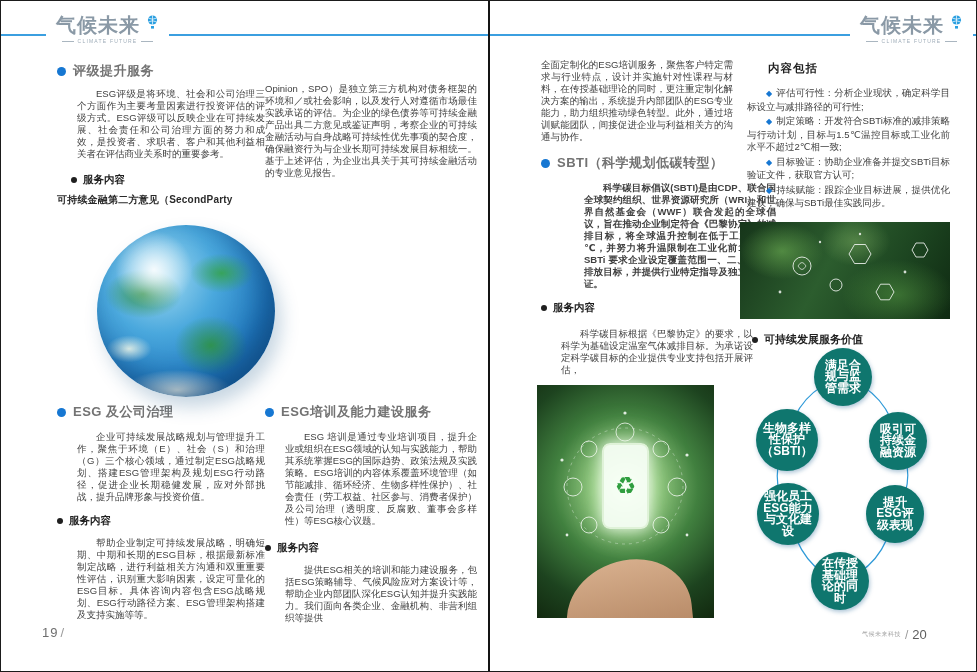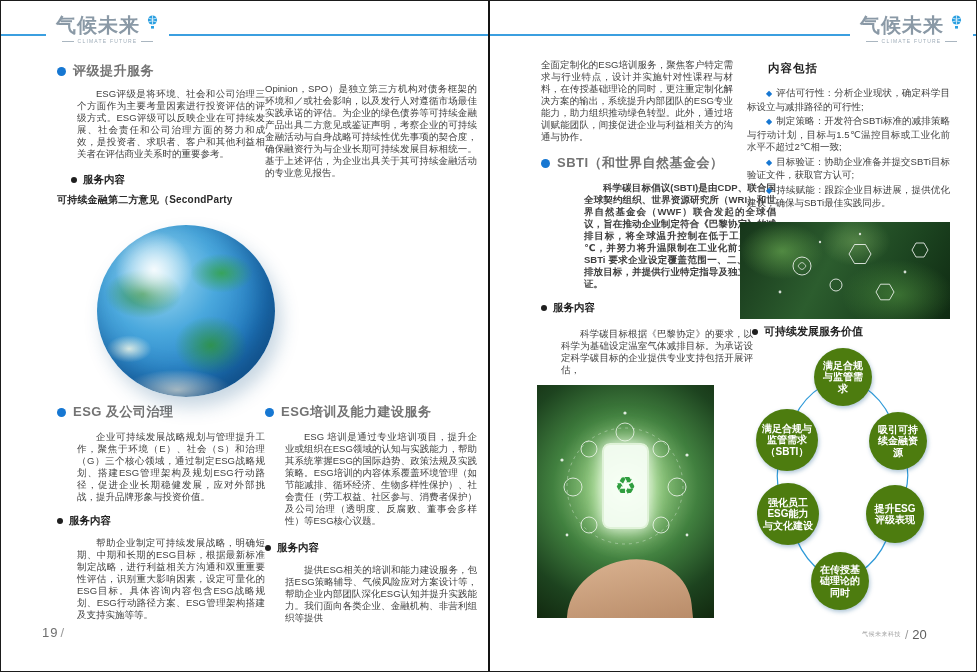--- a/index.html
+++ b/index.html
@@ -78,23 +78,23 @@
   .hand {
     position:absolute; left:28px; bottom:-26px; width:126px; height:84px;
     background:linear-gradient(175deg,#d8b08e 0%,#b98c69 80%);
     border-radius:55% 45% 10% 10% / 70% 60% 10% 10%;
     transform:rotate(-6deg);
   }
 
   
   .bubble-wrap { position:absolute; left:745px; top:345px; width:210px; height:268px; }
   .bubble {
-    position:absolute; border-radius:50%; background:#4d7c0f; color:#fff;
+    position:absolute; border-radius:50%; background:#0f766e; color:#fff;
     display:flex; align-items:center; justify-content:center; text-align:center;
-    font-size:10px; font-weight:bold; line-height:11.5px; padding:6px;
+    font-size:12px; font-weight:bold; line-height:11.5px; padding:6px;
     box-shadow:1px 2px 4px rgba(20,90,140,0.35);
   }
   .arcs { position:absolute; left:0; top:0; }
 
   
   .footer-left { position:absolute; left:42px; top:625px; font-size:13px; color:#6e6e6e; letter-spacing:1px; }
   .footer-left .slash { color:#9a9a9a; margin-left:2px; }
   .footer-right { position:absolute; left:862px; top:627px; display:flex; align-items:center; gap:4px; }
   .footer-right .brand { font-size:6px; color:#a2a2a2; letter-spacing:0.5px; }
   .footer-right .slash { font-size:12px; color:#9a9a9a; }
@@ -188,21 +188,21 @@
       <i class="dash"></i>
       <span>CLIMATE FUTURE</span>
       <i class="dash"></i>
     </div>
   </div>
 
   <p class="para abs" style="left:541px; top:59px; width:192px;">全面定制化的ESG培训服务，聚焦客户特定需求与行业特点，设计并实施针对性课程与材料，在传授基础理论的同时，更注重定制化解决方案的输出，系统提升内部团队的ESG专业能力，助力组织推动绿色转型。此外，通过培训赋能团队，间接促进企业与利益相关方的沟通与协作。</p>
 
   <div class="sec-title abs" style="left:541px; top:154px;">
     <span class="bdot"></span>
-    <span>SBTI（和世界自然基金会）</span>
+    <span>SBTI（科学规划低碳转型）</span>
   </div>
   <p class="para indent abs" style="left:564px; top:182px; width:192px;font-weight:bold;">科学碳目标倡议(SBTI)是由CDP、联合国全球契约组织、世界资源研究所（WRI）和世界自然基金会（WWF）联合发起的全球倡议，旨在推动企业制定符合《巴黎协定》的减排目标，将全球温升控制在低于工业化前2 ℃，并努力将升温限制在工业化前1.5 ℃。SBTi 要求企业设定覆盖范围一、二、三的碳排放目标，并提供行业特定指导及独立评估认证。</p>
 
   <div class="sub-head abs" style="left:541px; top:301px;">
     <span class="kdot"></span>
     <span>服务内容</span>
   </div>
   <p class="para indent abs" style="left:541px; top:328px; width:192px;">科学碳目标根据《巴黎协定》的要求，以科学为基础设定温室气体减排目标。为承诺设定科学碳目标的企业提供专业支持包括开展评估，</p>
 
   <div class="img-phone">
@@ -252,38 +252,38 @@
       </g>
       <g fill="rgba(255,255,255,0.8)">
         <circle cx="40" cy="70" r="1.4"></circle>
           <circle cx="165" cy="50" r="1.4"></circle>
           <circle cx="120" cy="12" r="1.2"></circle>
           <circle cx="80" cy="20" r="1.2"></circle>
       </g>
     </svg>
   </div>
 
-  <div class="sub-head abs" style="left:752px; top:324px; font-size:11px;">
+  <div class="sub-head abs" style="left:752px; top:332px; font-size:11px;">
     <span class="kdot"></span>
     <span>可持续发展服务价值</span>
   </div>
 
   <div class="bubble-wrap">
     <svg class="arcs" width="210" height="268">
       <g fill="none" stroke="#2f9ad8" stroke-width="1.2">
         <path d="M98 32 Q52 46 42 95"></path>
         <path d="M98 32 Q143 47 153 96"></path>
         <path d="M42 95 Q22 132 43 169"></path>
         <path d="M153 96 Q174 133 150 169"></path>
         <path d="M43 169 Q56 224 95 236"></path>
         <path d="M150 169 Q138 224 95 236"></path>
       </g>
     </svg>
     <div class="bubble" style="left:69px; top:3px;  width:58px; height:58px;">满足合规与监管需求</div>
-    <div class="bubble" style="left:11px; top:64px; width:62px; height:62px;">满足合规与监管需求（SBTI）</div>
+    <div class="bubble" style="left:11px; top:64px; width:62px; height:62px;">生物多样性保护（SBTI）</div>
     <div class="bubble" style="left:124px;top:67px; width:58px; height:58px;">吸引可持续金融资源</div>
     <div class="bubble" style="left:12px; top:138px;width:62px; height:62px;">强化员工ESG能力与文化建设</div>
     <div class="bubble" style="left:121px;top:140px;width:58px; height:58px;">提升ESG评级表现</div>
     <div class="bubble" style="left:66px; top:207px;width:58px; height:58px;">在传授基础理论的同时</div>
   </div>
 
   <div class="footer-right">
     <span class="brand">气候未来科技</span>
     <span class="slash">/</span>
     <span class="pnum">20</span>

